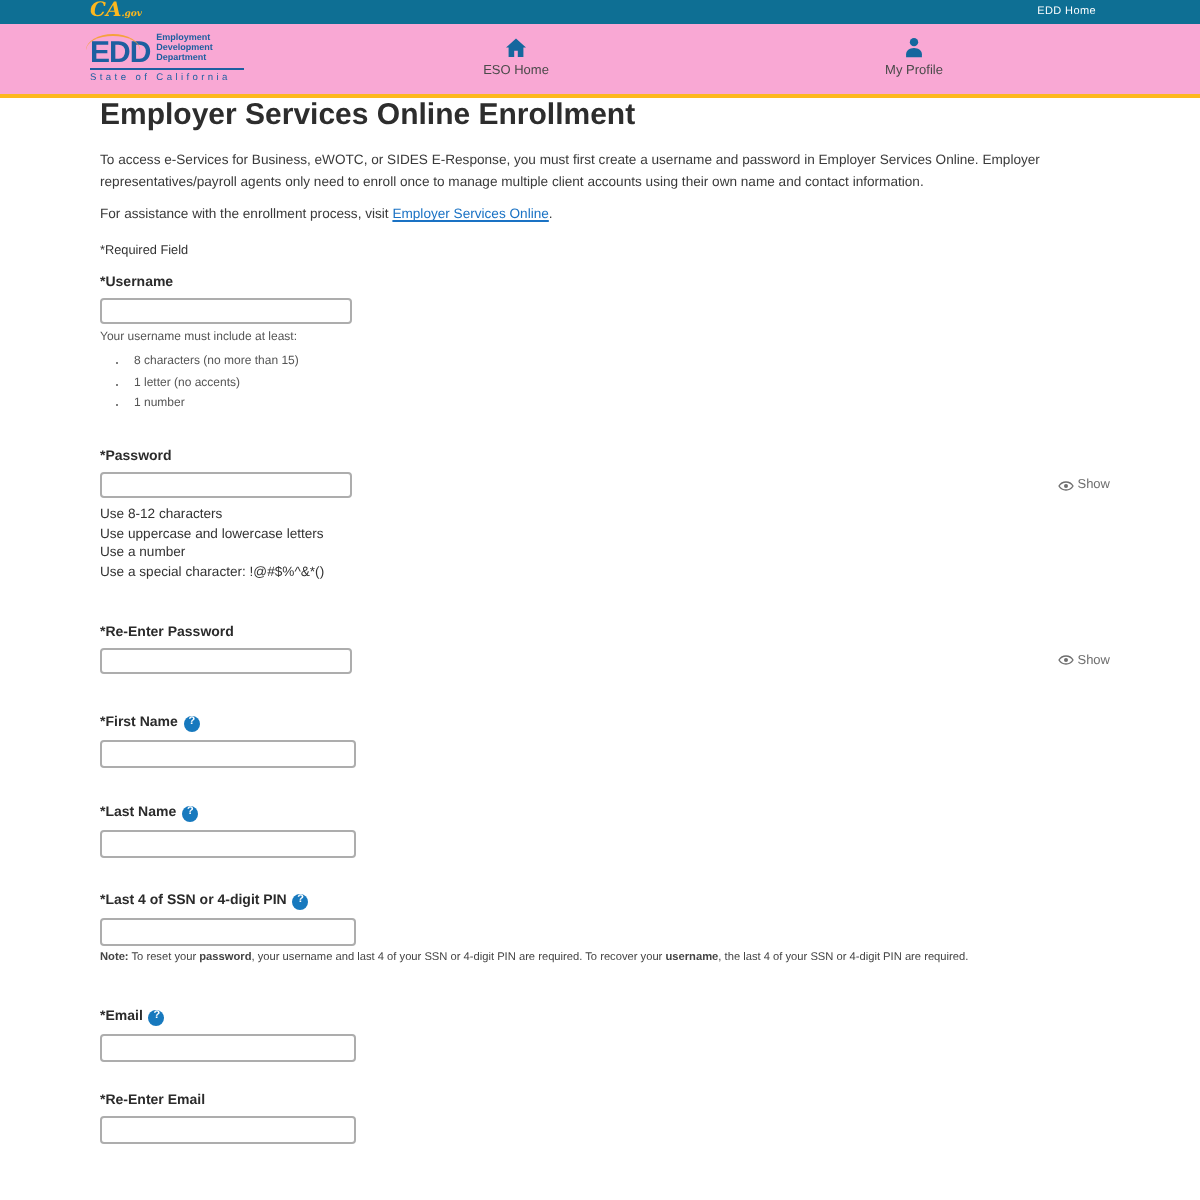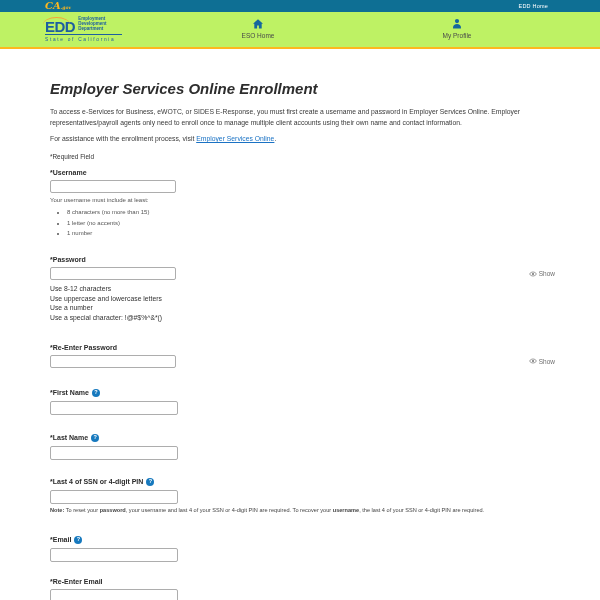--- a/index.html
+++ b/index.html
@@ -18,21 +18,21 @@
   .ca-logo {
     color:#fdb81e; font-family:"DejaVu Serif", serif;
     font-style:italic; font-weight:bold; font-size:10px; line-height:10px;
     position:relative; top:1px;
   }
   .ca-logo .gov { font-size:4.5px; font-style:italic; }
   .topbar-link { color:#ffffff; font-size:5.5px; text-decoration:none; letter-spacing:0.2px; }
 
   
   .navbar {
-    height:37px; background:#bef264; position:relative;
+    height:37px; background:#f9a8d4; position:relative;
     border-bottom:2.5px solid #fdb81e;
   }
   .edd-logo { position:absolute; left:45px; top:4px; width:77px; }
   .edd-top { display:flex; align-items:flex-end; gap:3px; }
   .edd-acronym {
     font-size:15px; font-weight:bold; color:#1d5fa0; line-height:13px;
     letter-spacing:-0.5px; position:relative;
   }
   .edd-acronym::before {
     content:""; position:absolute; top:-3px; left:-2px; width:27px; height:7px;
@@ -46,21 +46,21 @@
   .nav-item {
     position:absolute; top:6px; width:48px; text-align:center;
     font-size:6.5px; color:#4a4a4a; cursor:pointer;
   }
   .nav-item .nav-icon { display:block; margin:0 auto 2px auto; height:12px; }
   .nav-eso { left:234px; }
   .nav-profile { left:433px; }
 
   
   .content { margin:0 50px; width:510px; }
-  .page-title { margin-top:31px; font-size:15px; font-weight:bold; color:#2d2d2d;font-style:italic; }
+  .page-title { font-size:15px; font-weight:bold; color:#2d2d2d; }
   .intro { margin-top:9px; font-size:6.8px; line-height:11px; color:#3a3a3a; }
   .assist { margin-top:7px; font-size:6.8px; }
   .link { color:#1a72c4; text-decoration:underline; cursor:pointer; }
   .required { margin-top:11px; font-size:6.4px; color:#333; }
 
   .field-label {
     font-size:7px; font-weight:bold; color:#2b2b2b;
     display:flex; align-items:center; gap:3px;
   }
   .help-icon {

